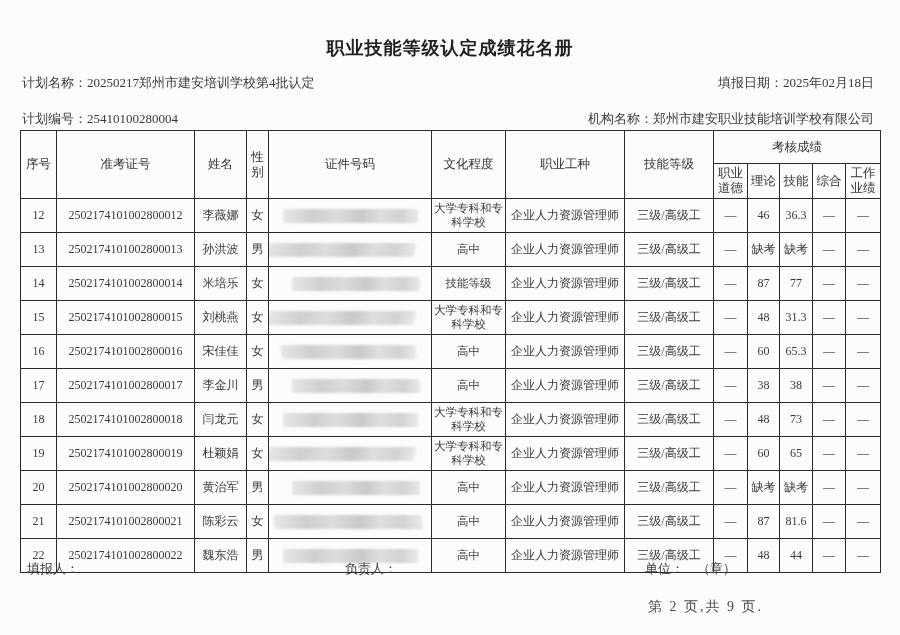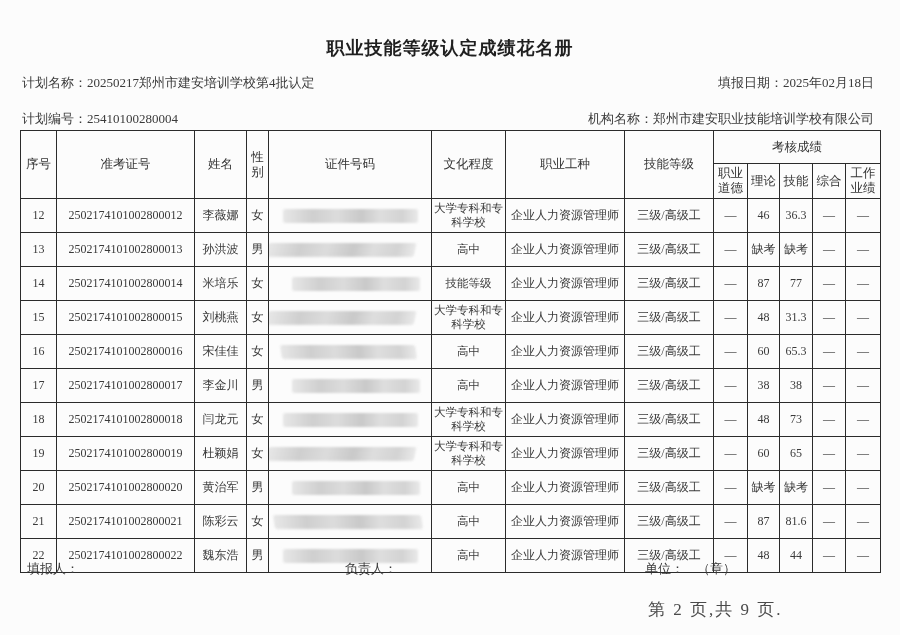--- a/index.html
+++ b/index.html
@@ -58,21 +58,21 @@
   tbody tr:nth-child(2n) .redact { transform: translateX(-9px) skewX(-12deg); width: 148px; }
   tbody tr:nth-child(3n) .redact { transform: translateX(6px); width: 128px; }
   tbody tr:nth-child(5n) .redact { transform: translateX(-2px) skewX(8deg); }
 
   .footer-line { position: absolute; top: 560px; left: 0; width: 100%; font-size: 13px; color: #3a3a3a; }
   .footer-filler { position: absolute; left: 27px; }
   .footer-manager { position: absolute; left: 345px; }
   .footer-unit { position: absolute; left: 645px; }
   .page-info {
     position: absolute; top: 598px; left: 648px;
-    font-size: 17px; color: #4a4a4a; letter-spacing: 2px;
+    font-size: 14px; color: #4a4a4a; letter-spacing: 2px;
   }
 </style>
 </head>
 <body>
 
 <div class="page">
 
   <div class="doc-title">职业技能等级认定成绩花名册</div>
 
   <div class="meta-line meta-line-1">

